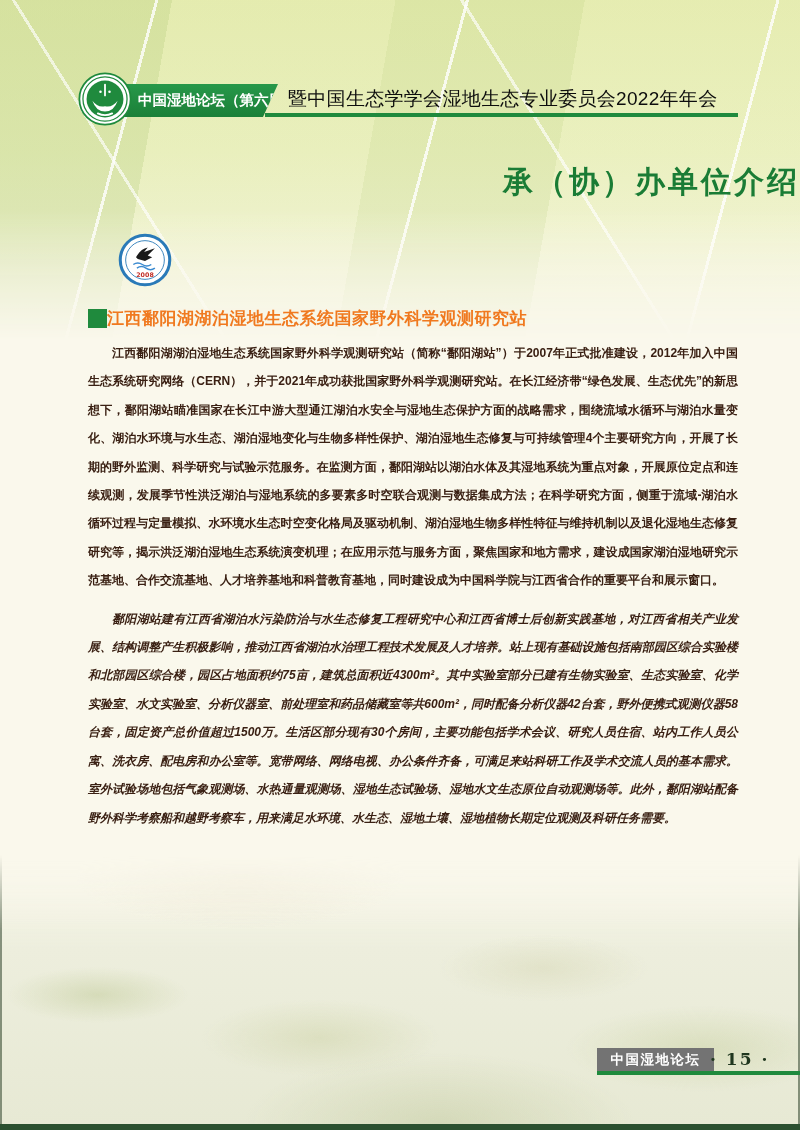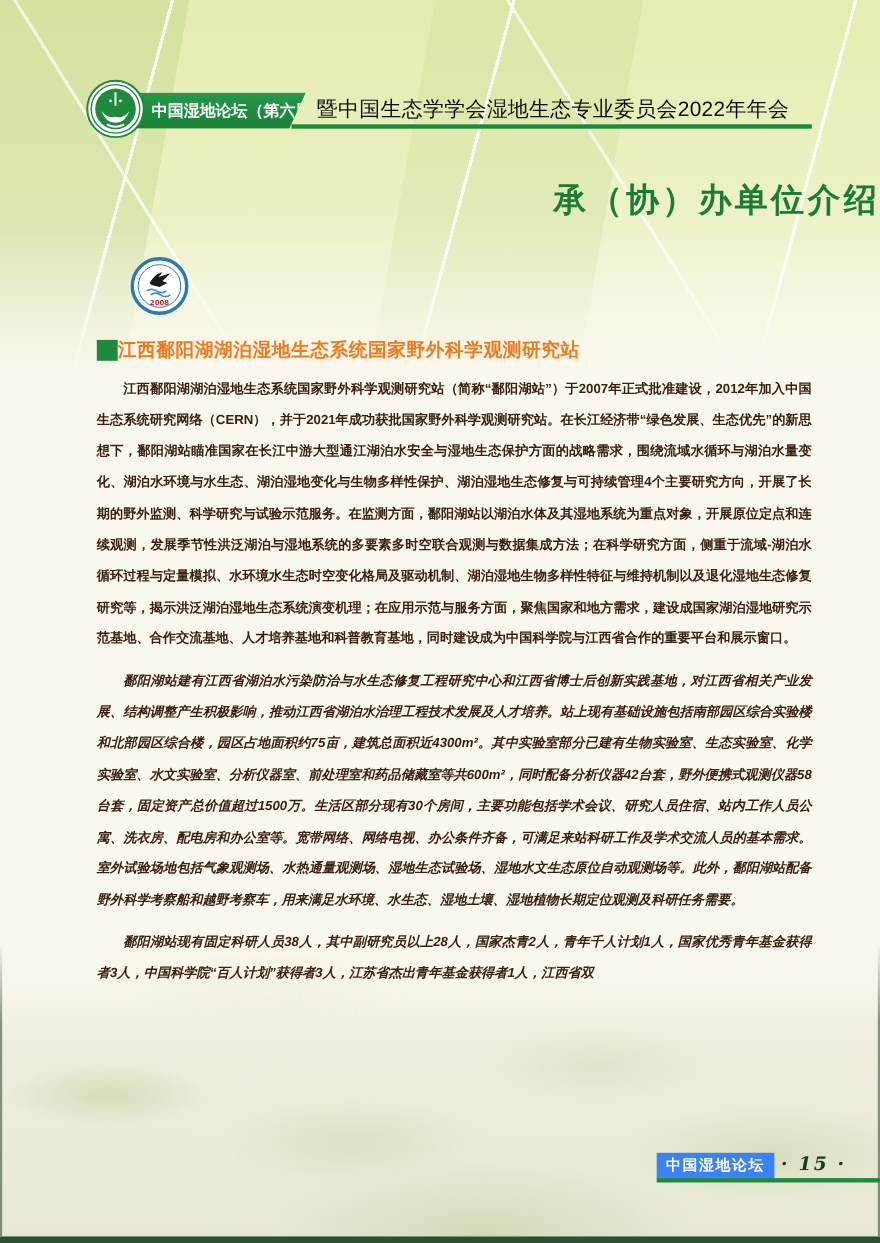--- a/index.html
+++ b/index.html
@@ -68,28 +68,28 @@
   .content{
     position:absolute;left:88px;top:339px;width:650px;
     font-size:12px;font-weight:700;color:#3a2013;line-height:28.4px;
     text-align:justify;
   }
   .content p{margin:0;text-indent:2em;}
   .content p + p{margin-top:10px;font-style:italic;}
 
   
   .footer-brand{
-    position:absolute;left:597px;top:1048px;width:107px;height:23px;
-    background:#3b82f6;color:#fff;display:flex;align-items:center;justify-content:center;
+    position:absolute;left:597px;top:1048px;width:117px;height:23px;
+    background:#737373;color:#fff;display:flex;align-items:center;justify-content:center;
     font-size:13.5px;font-weight:900;letter-spacing:1.5px;
   }
   .footer-page{
     position:absolute;left:710px;top:1046px;height:26px;display:flex;align-items:center;
     font-family:"DejaVu Serif","Liberation Serif",serif;
-    font-size:17px;font-weight:700;color:#20371f;letter-spacing:2px;white-space:nowrap;font-style:italic;
+    font-size:17px;font-weight:700;color:#20371f;letter-spacing:2px;white-space:nowrap;
   }
   .footer-line{position:absolute;left:597px;top:1071px;width:203px;height:3.5px;background:#1f8a3d;}
 </style>
 </head>
 <body>
 
 <div class="page">
 
   <div class="bg-top"></div>
   <div class="bg-photo"></div>
@@ -124,20 +124,19 @@
   </svg>
 
   <div class="section-head">
     <span class="section-square"></span>
     <span class="section-title">江西鄱阳湖湖泊湿地生态系统国家野外科学观测研究站</span>
   </div>
 
   <div class="content">
     <p>江西鄱阳湖湖泊湿地生态系统国家野外科学观测研究站（简称“鄱阳湖站”）于2007年正式批准建设，2012年加入中国生态系统研究网络（CERN），并于2021年成功获批国家野外科学观测研究站。在长江经济带“绿色发展、生态优先”的新思想下，鄱阳湖站瞄准国家在长江中游大型通江湖泊水安全与湿地生态保护方面的战略需求，围绕流域水循环与湖泊水量变化、湖泊水环境与水生态、湖泊湿地变化与生物多样性保护、湖泊湿地生态修复与可持续管理4个主要研究方向，开展了长期的野外监测、科学研究与试验示范服务。在监测方面，鄱阳湖站以湖泊水体及其湿地系统为重点对象，开展原位定点和连续观测，发展季节性洪泛湖泊与湿地系统的多要素多时空联合观测与数据集成方法；在科学研究方面，侧重于流域-湖泊水循环过程与定量模拟、水环境水生态时空变化格局及驱动机制、湖泊湿地生物多样性特征与维持机制以及退化湿地生态修复研究等，揭示洪泛湖泊湿地生态系统演变机理；在应用示范与服务方面，聚焦国家和地方需求，建设成国家湖泊湿地研究示范基地、合作交流基地、人才培养基地和科普教育基地，同时建设成为中国科学院与江西省合作的重要平台和展示窗口。</p>
     <p>鄱阳湖站建有江西省湖泊水污染防治与水生态修复工程研究中心和江西省博士后创新实践基地，对江西省相关产业发展、结构调整产生积极影响，推动江西省湖泊水治理工程技术发展及人才培养。站上现有基础设施包括南部园区综合实验楼和北部园区综合楼，园区占地面积约75亩，建筑总面积近4300m²。其中实验室部分已建有生物实验室、生态实验室、化学实验室、水文实验室、分析仪器室、前处理室和药品储藏室等共600m²，同时配备分析仪器42台套，野外便携式观测仪器58台套，固定资产总价值超过1500万。生活区部分现有30个房间，主要功能包括学术会议、研究人员住宿、站内工作人员公寓、洗衣房、配电房和办公室等。宽带网络、网络电视、办公条件齐备，可满足来站科研工作及学术交流人员的基本需求。室外试验场地包括气象观测场、水热通量观测场、湿地生态试验场、湿地水文生态原位自动观测场等。此外，鄱阳湖站配备野外科学考察船和越野考察车，用来满足水环境、水生态、湿地土壤、湿地植物长期定位观测及科研任务需要。</p>
-    <p>鄱阳湖站现有固定科研人员38人，其中副研究员以上28人，国家杰青2人，青年千人计划1人，国家优秀青年基金获得者3人，中国科学院“百人计划”获得者3人，江苏省杰出青年基金获得者1人，江西省双</p>
   </div>
 
   <div class="footer-brand">中国湿地论坛</div>
   <div class="footer-page">· 15 ·</div>
   <div class="footer-line"></div>
 
 </div>
 
 </body></html>

